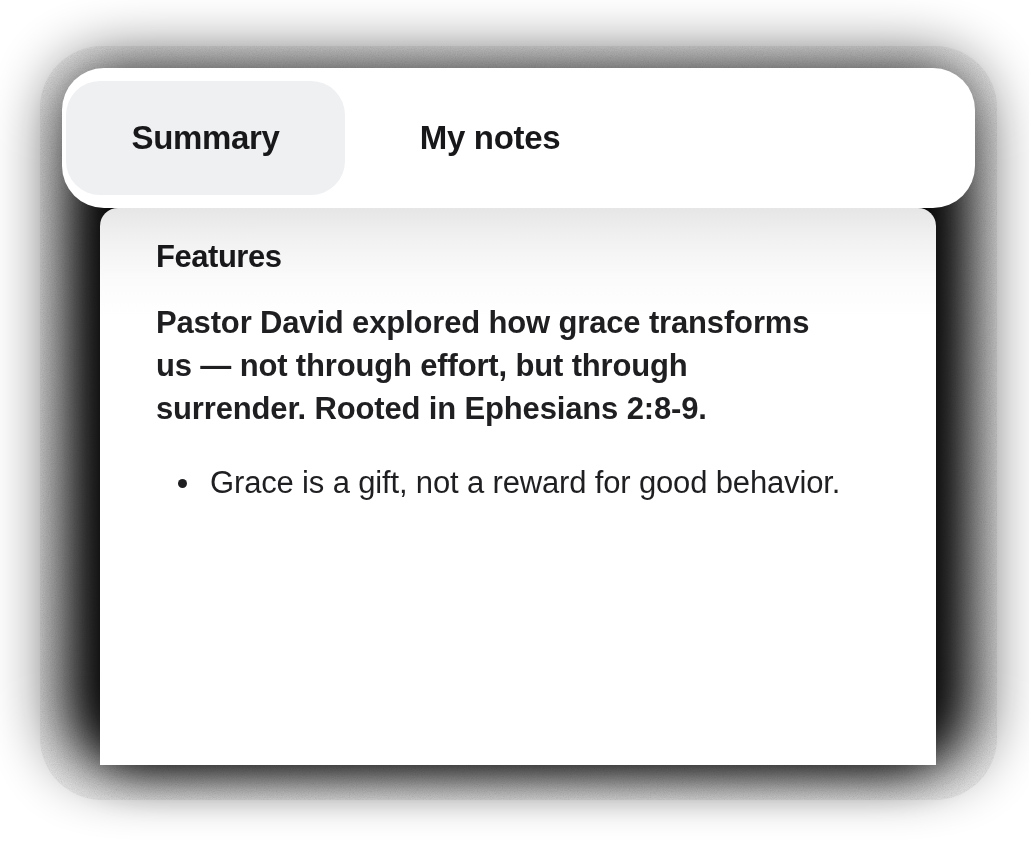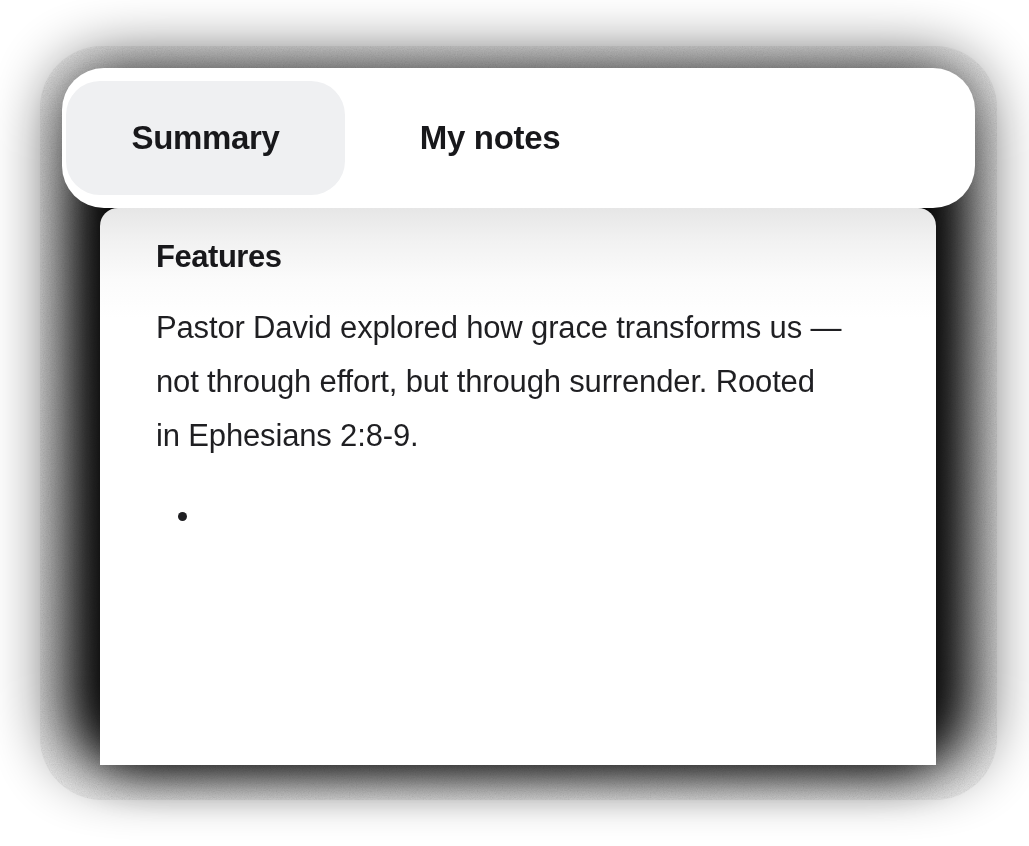--- a/index.html
+++ b/index.html
@@ -92,23 +92,23 @@
     color: #18181b;
     letter-spacing: -0.015em;
     line-height: 1.2;
     margin: 0;
   }
   .h-overview { padding-top: 30px; }
   .h-keyfeatures { padding-top: 46px; }
 
   .body-paragraph {
     font-size: 31px;
-    font-weight: 400;
+    font-weight: 700;
     color: #1f1f22;
-    line-height: 54px;
+    line-height: 43px;
     letter-spacing: -0.005em;
     margin: 26px 0 0 0;
     max-width: 690px;
   }
 
   .feature-list {
     list-style: none;
     margin: 26px 0 0 0;
     padding: 0;
   }
@@ -207,20 +207,21 @@
     <div class="content-inner">
 
       <h2 class="section-heading h-overview">Features</h2>
 
       <p class="body-paragraph">Pastor David explored how grace transforms us — not through effort, but through surrender. Rooted in Ephesians 2:8-9.</p>
 
 
       <ul class="feature-list">
         <li class="feature-item">
           <span class="feature-bullet"></span>
+          <span>Grace is a gift, not a reward for good behavior.</span>
         </li>
       </ul>
 
     </div>
   </div>
 
   <div class="tabbar-card">
     <div class="tab tab-summary">Summary</div>
     <div class="tab tab-mynotes">My notes</div>
   </div>

